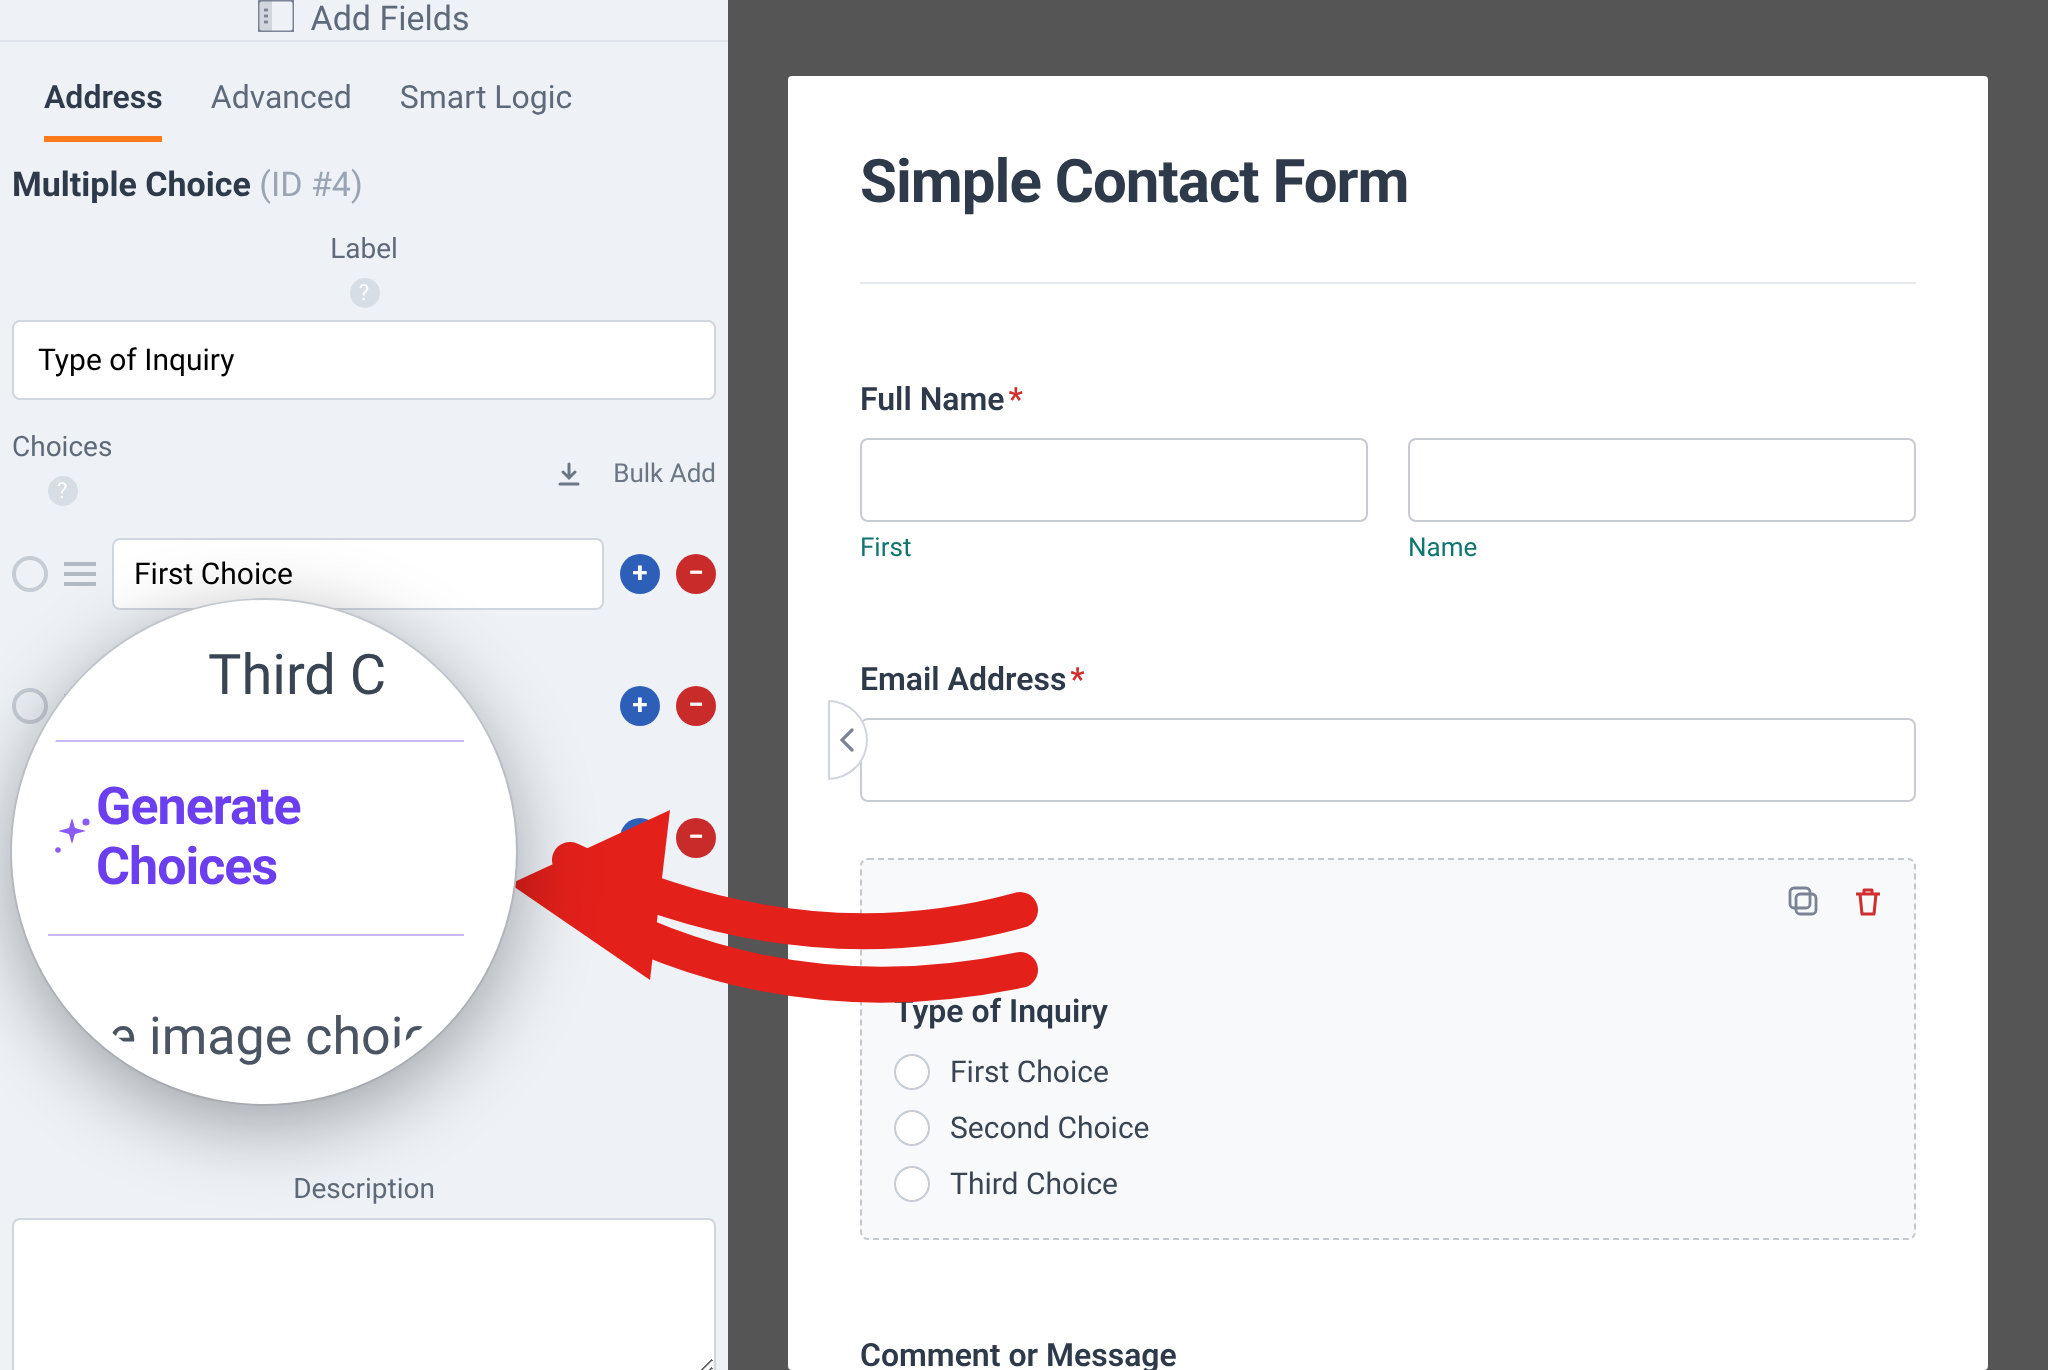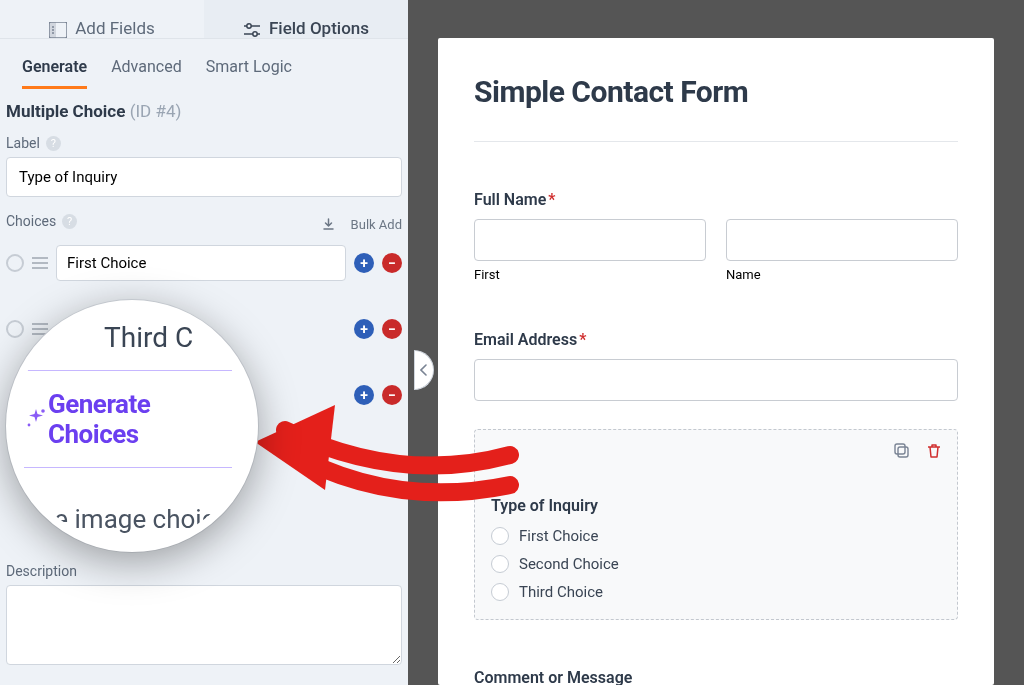--- a/index.html
+++ b/index.html
@@ -1,53 +1,53 @@
 <!DOCTYPE html>
 <html><head>
 <meta charset="utf-8">
 <style>
 * { box-sizing: border-box; margin: 0; padding: 0; font-family: -apple-system, BlinkMacSystemFont, "Segoe UI", Roboto, Arial, sans-serif; }
 html, body { width: 1024px; height: 685px; overflow: hidden; background: #555; }
 .app { display: flex; width: 100%; height: 100%; }
 .sidebar { width: 418px; background: #eef2f7; display: flex; flex-direction: column; position: relative; }
 .tabs-top { display: flex; height: 52px; border-bottom: 1px solid #dfe4ea; }
-.tab-top { flex: 1; display: flex; align-items: flex-end; justify-content: center; gap: 8px; font-size: 17px; color: #5e6a7a; cursor: pointer; }
+.tab-top { flex: 1; display: flex; align-items: flex-start; justify-content: center; gap: 8px; font-size: 17px; color: #5e6a7a; cursor: pointer; }
 .tab-top.active { background: #e8edf3; color: #3a4554; font-weight: 500; }
 .subtabs { display: flex; gap: 24px; padding: 18px 22px 12px; }
 .subtab { font-size: 16px; color: #5e6a7a; padding-bottom: 10px; cursor: pointer; }
 .subtab.active { color: #2f3b4b; font-weight: 600; border-bottom: 3px solid #ff7a1a; }
 .panel { padding: 0 6px; overflow: visible; position: relative; }
 .field-title { font-size: 17px; color: #2e3a4a; margin-bottom: 14px; }
 .field-title .muted { color: #9aa5b3; font-weight: 400; }
-.lbl { font-size: 14px; color: #5e6a7a; margin-bottom: 6px; display: flex; align-items: center; gap: 6px; }
+.lbl { font-size: 14px; color: #5e6a7a; margin-bottom: 6px; display: flex; align-items: center; gap: 6px; flex-direction: column; }
 .help-circle { width: 15px; height: 15px; border-radius: 50%; background: #d7dde4; color: #fff; font-size: 11px; display: inline-flex; align-items: center; justify-content: center; }
 .text-input { width: 100%; height: 40px; border: 1px solid #d0d6de; border-radius: 4px; padding: 0 12px; font-size: 15px; background: #fff; }
 .row { margin-bottom: 16px; }
 .choices-head { display: flex; align-items: center; justify-content: space-between; margin-bottom: 10px; }
 .bulk { display: flex; align-items: center; gap: 16px; font-size: 13px; color: #6b7684; cursor: pointer; }
 .choice-row { display: flex; align-items: center; gap: 8px; margin-bottom: 12px; }
 .radio { width: 18px; height: 18px; border: 2px solid #c6ccd4; border-radius: 50%; flex: 0 0 18px; }
 .grip { display: flex; flex-direction: column; gap: 3px; cursor: grab; width: 16px; }
 .grip span { height: 2px; background: #b2b9c2; }
 .choice-input { flex: 1; height: 36px; border: 1px solid #d0d6de; border-radius: 4px; padding: 0 10px; font-size: 15px; background: #fff; }
 .add-btn, .rem-btn { width: 20px; height: 20px; border-radius: 50%; color: #fff; display: flex; align-items: center; justify-content: center; font-weight: 700; font-size: 14px; cursor: pointer; }
 .add-btn { background: #2e5fb8; }
 .rem-btn { background: #c92a2a; }
 .desc-area { width: 100%; height: 80px; border: 1px solid #d0d6de; border-radius: 4px; background: #fff; }
 .divider-collapse { position: absolute; left: 414px; top: 350px; width: 20px; height: 40px; background: #fff; border: 1px solid #d0d6de; border-radius: 0 20px 20px 0; display: flex; align-items: center; justify-content: center; color: #7a8494; cursor: pointer; z-index: 5; }
 .preview { flex: 1; padding: 38px 30px 0 30px; display: flex; justify-content: center; }
-.form-card { width: 556px; background: #fff; padding: 36px 36px; border-radius: 2px; }
+.form-card { width: 600px; background: #fff; padding: 36px 36px; border-radius: 2px; }
 .form-title { font-size: 30px; font-weight: 700; color: #2e3a4a; letter-spacing: -0.5px; margin-bottom: 32px; }
 .hr { height: 1px; background: #e4e7eb; margin-bottom: 26px; }
 .flabel { font-size: 16px; font-weight: 600; color: #2e3a4a; margin-bottom: 10px; margin-top: 48px; }
 .req { color: #d02e2e; margin-left: 2px; }
 .name-grid { display: flex; gap: 20px; margin-bottom: 28px; }
 .name-col { flex: 1; }
 .pinput { width: 100%; height: 42px; border: 1px solid #c8ccd2; border-radius: 4px; background: #fff; }
-.sublabel { font-size: 13px; color: #000000; margin-top: 6px; }
+.sublabel { font-size: 13px; color: #0f766e; margin-top: 6px; }
 .field-block { margin-bottom: 28px; }
 .selected-field { border: 1px dashed #c3c8cf; background: #f8f9fa; border-radius: 4px; padding: 18px 16px; position: relative; }
 .selected-field .tools { position: absolute; right: 14px; top: 12px; display: flex; gap: 14px; }
 .opts { margin-top: 12px; display: flex; flex-direction: column; gap: 10px; }
 .opt { display: flex; align-items: center; gap: 10px; font-size: 15px; color: #3a4554; }
 .opt .r { width: 18px; height: 18px; border: 1px solid #c6ccd4; border-radius: 50%; background:#fff; }
 
 
 .magnifier { position: absolute; left: 6px; top: 300px; width: 252px; height: 252px; border-radius: 50%; background: #fff; border: 8px solid #fff; box-shadow: 0 10px 40px rgba(0,0,0,0.35), 0 0 0 1px #d8dde4; overflow: hidden; z-index: 30; }
 .mag-inner { position: absolute; inset: 0; display:flex; flex-direction:column; padding: 14px 18px 0 10px; }
@@ -75,35 +75,24 @@
           <svg width="18" height="16" viewBox="0 0 18 16">
               <rect x="0" y="0" width="18" height="16" rx="2" fill="none" stroke="#7a8494" stroke-width="1.5"></rect>
               <rect x="0" y="0" width="7" height="16" fill="#7a8494" opacity="0.25"></rect>
               <line x1="3" y1="5" x2="5" y2="5" stroke="#7a8494" stroke-width="1.4"></line>
               <line x1="3" y1="8" x2="5" y2="8" stroke="#7a8494" stroke-width="1.4"></line>
               <line x1="3" y1="11" x2="5" y2="11" stroke="#7a8494" stroke-width="1.4"></line>
             </svg>
         </span>
         <span>Add Fields</span>
       </div>
-      <div class="tab-top active">
-        <span class="icon">
-          <svg width="18" height="16" viewBox="0 0 18 16">
-              <line x1="1" y1="4" x2="17" y2="4" stroke="#3a4554" stroke-width="1.5"></line>
-              <circle cx="6" cy="4" r="2.2" fill="#eef2f7" stroke="#3a4554" stroke-width="1.5"></circle>
-              <line x1="1" y1="12" x2="17" y2="12" stroke="#3a4554" stroke-width="1.5"></line>
-              <circle cx="12" cy="12" r="2.2" fill="#eef2f7" stroke="#3a4554" stroke-width="1.5"></circle>
-            </svg>
-        </span>
-        <span>Field Options</span>
-      </div>
     </div>
 
     <div class="subtabs">
-      <div class="subtab active">Generate</div>
+      <div class="subtab active">Address</div>
       <div class="subtab">Advanced</div>
       <div class="subtab">Smart Logic</div>
     </div>
 
     <div class="panel">
       <div class="field-title">
         <b>Multiple Choice</b>
         <span class="muted">(ID #4)</span>
       </div>
 

